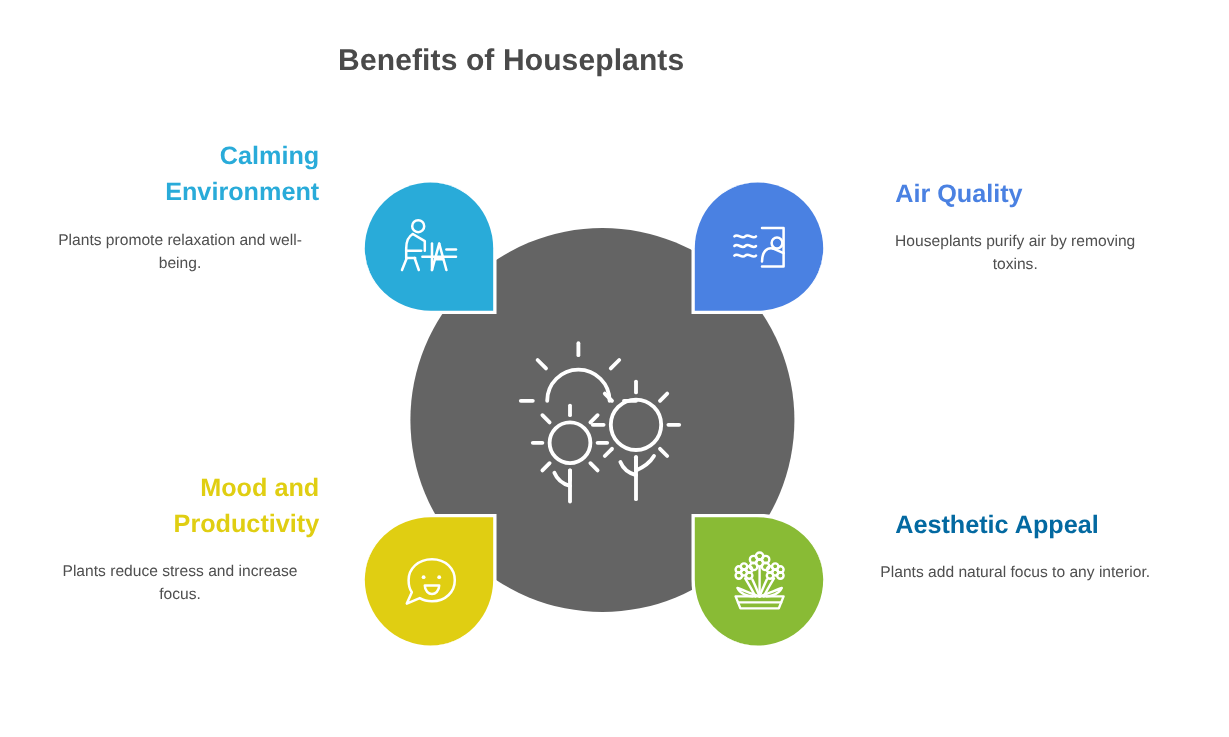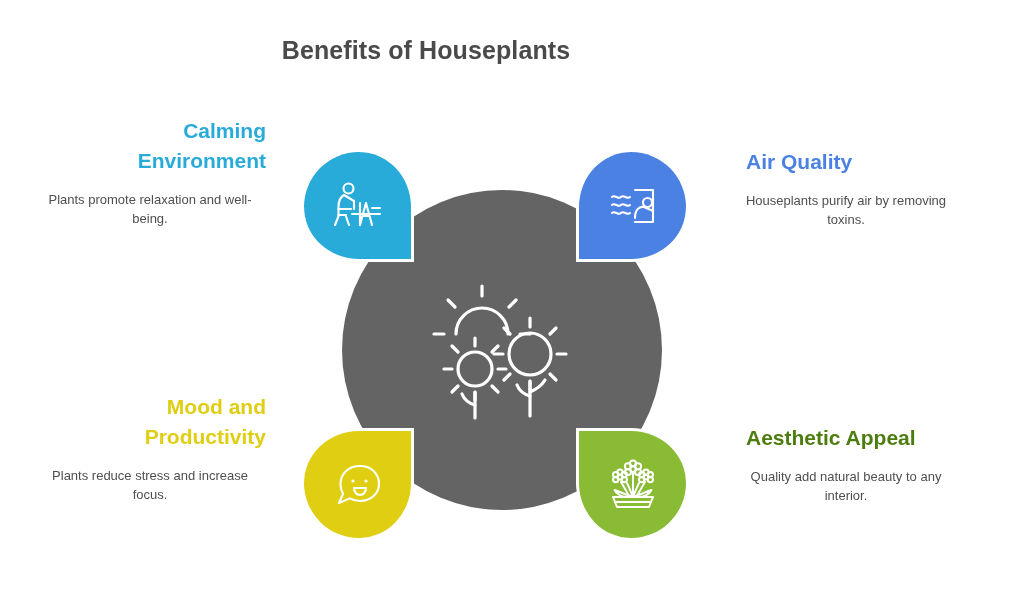--- a/index.html
+++ b/index.html
@@ -120,21 +120,21 @@
   .txt-right { text-align: left; }
 
   .txt-calming   { left: 34px;  top: 116px; }
   .txt-air       { left: 730px; top: 147px; }
   .txt-mood      { left: 34px;  top: 392px; }
   .txt-aesthetic { left: 730px; top: 423px; }
 
   .c-cyan   { color: #29ABD9; }
   .c-blue   { color: #4A81E2; }
   .c-yellow { color: #E0CE12; }
-  .c-green  { color: #4d7c0f; }
+  .c-green  { color: #0369a1; }
 </style>
 </head>
 <body>
 
 <div id="infographic">
 
   <div class="page-title">Benefits of Houseplants</div>
 
   <div class="center-circle"></div>
 
@@ -278,16 +278,16 @@
     <p class="desc">Plants reduce stress and increase focus.</p>
   </div>
 
   <div class="txt txt-right txt-air">
     <p class="heading c-blue">Air Quality</p>
     <p class="desc">Houseplants purify air by removing toxins.</p>
   </div>
 
   <div class="txt txt-right txt-aesthetic">
     <p class="heading c-green">Aesthetic Appeal</p>
-    <p class="desc">Quality add natural beauty to any interior.</p>
+    <p class="desc">Plants add natural focus to any interior.</p>
   </div>
 
 </div>
 
 </body></html>

